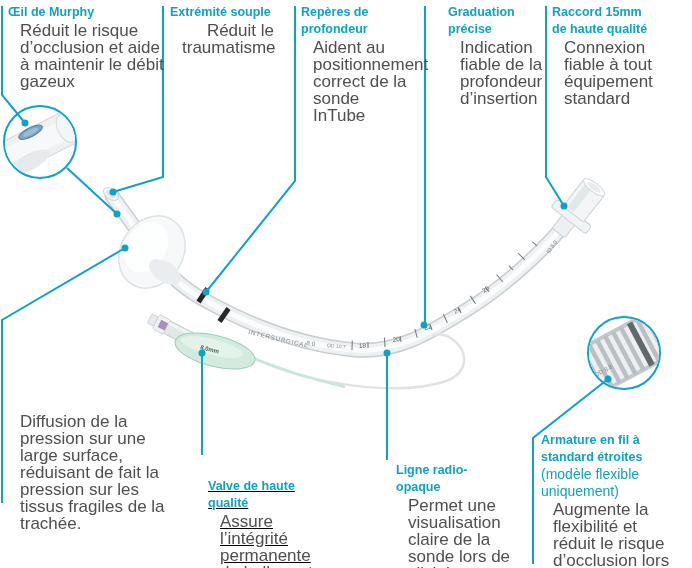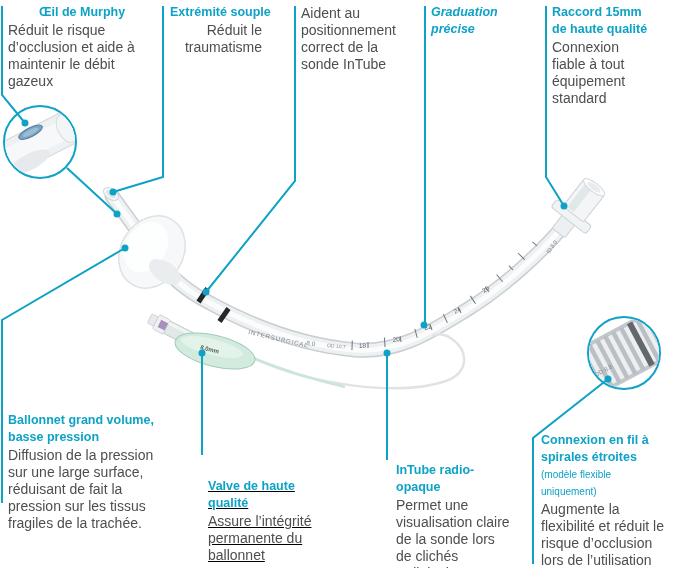--- a/index.html
+++ b/index.html
@@ -4,22 +4,22 @@
 <style>
   :root{ --accent:#0ea2c6; }
   html,body{margin:0;padding:0;background:#fff;}
   .stage{
     position:relative;width:692px;height:568px;overflow:hidden;background:#fff;
     font-family:"Liberation Sans",sans-serif;
   }
   .art{position:absolute;left:0;top:0;}
   .callout{position:absolute;}
   .callout .t{margin:0;font-size:12.5px;line-height:17px;font-weight:700;color:var(--accent);}
-  .callout .sub{margin:0;font-size:10px;line-height:17px;font-weight:400;color:var(--accent);}
-  .callout .b{margin:1px 0 0 0;font-size:14px;line-height:17px;color:#4e4e4e;}
+  .callout .sub{margin:0;font-size:14px;line-height:17px;font-weight:400;color:var(--accent);}
+  .callout .b{margin:1px 0 0 12px;font-size:17px;line-height:17px;color:#4e4e4e;}
   .lead{stroke:var(--accent);stroke-width:2;fill:none;}
   .dot{fill:var(--accent);stroke:none;}
   .mag{fill:#ffffff;stroke:var(--accent);stroke-width:2;}
   .tubetxt{fill:#84898d;font-family:"Liberation Sans",sans-serif;}
   .gradnum{fill:#5d6266;font-size:6.5px;font-family:"Liberation Sans",sans-serif;}
 </style>
 </head>
 <body>
 
 <div class="stage">
@@ -194,56 +194,57 @@
     <circle class="dot" cx="206" cy="292" r="3.5"></circle>
     <circle class="dot" cx="424" cy="325" r="3.5"></circle>
     <circle class="dot" cx="564" cy="206" r="3.5"></circle>
     <circle class="dot" cx="125" cy="248" r="3.5"></circle>
     <circle class="dot" cx="202" cy="353" r="3.5"></circle>
     <circle class="dot" cx="387" cy="353" r="3.5"></circle>
     <circle class="dot" cx="608" cy="379" r="3.5"></circle>
   </svg>
 
   <div class="callout" style="left:8px;top:4px;">
-    <h3 class="t" style="width:140px;margin-left:31px;">Œil de Murphy</h3>
+    <h3 class="t" style="width:140px;">Œil de Murphy</h3>
     <p class="b" style="width:146px;">Réduit le risque d’occlusion et aide à maintenir le débit gazeux</p>
   </div>
 
   <div class="callout" style="left:170px;top:4px;">
     <h3 class="t" style="width:130px;">Extrémité souple</h3>
     <p class="b" style="width:92px;text-align:right;">Réduit le traumatisme</p>
   </div>
 
   <div class="callout" style="left:301px;top:4px;">
+    <h3 class="t" style="width:100px;">Repères de profondeur</h3>
     <p class="b" style="width:96px;">Aident au positionnement correct de la sonde InTube</p>
   </div>
 
-  <div class="callout" style="left:431px;top:4px;font-style:italic;">
+  <div class="callout" style="left:448px;top:4px;">
     <h3 class="t" style="width:100px;">Graduation précise</h3>
+    <p class="b" style="width:102px;">Indication fiable de la profondeur d’insertion</p>
   </div>
 
   <div class="callout" style="left:552px;top:4px;">
     <h3 class="t" style="width:104px;">Raccord 15mm de haute qualité</h3>
     <p class="b" style="width:94px;">Connexion fiable à tout équipement standard</p>
   </div>
 
   <div class="callout" style="left:8px;top:412px;">
-    <h3 class="t" style="width:156px;">Ballonnet grand volume, basse pression</h3>
     <p class="b" style="width:162px;">Diffusion de la pression sur une large surface, réduisant de fait la pression sur les tissus fragiles de la trachée.</p>
   </div>
 
   <div class="callout" style="left:208px;top:478px;text-decoration:underline;">
     <h3 class="t" style="width:108px;">Valve de haute qualité</h3>
     <p class="b" style="width:110px;">Assure l’intégrité permanente du ballonnet</p>
   </div>
 
   <div class="callout" style="left:396px;top:462px;">
-    <h3 class="t" style="width:108px;">InTube radio-opaque</h3>
+    <h3 class="t" style="width:108px;">Ligne radio-opaque</h3>
     <p class="b" style="width:114px;">Permet une visualisation claire de la sonde lors de clichés radiologiques</p>
   </div>
 
   <div class="callout" style="left:541px;top:432px;">
-    <h3 class="t" style="width:128px;">Connexion en fil à spirales étroites</h3>
+    <h3 class="t" style="width:128px;">Armature en fil à standard étroites</h3>
     <p class="sub" style="width:120px;">(modèle flexible uniquement)</p>
     <p class="b" style="width:124px;">Augmente la flexibilité et réduit le risque d’occlusion lors de l’utilisation</p>
   </div>
 
 </div>
 
 </body></html>

